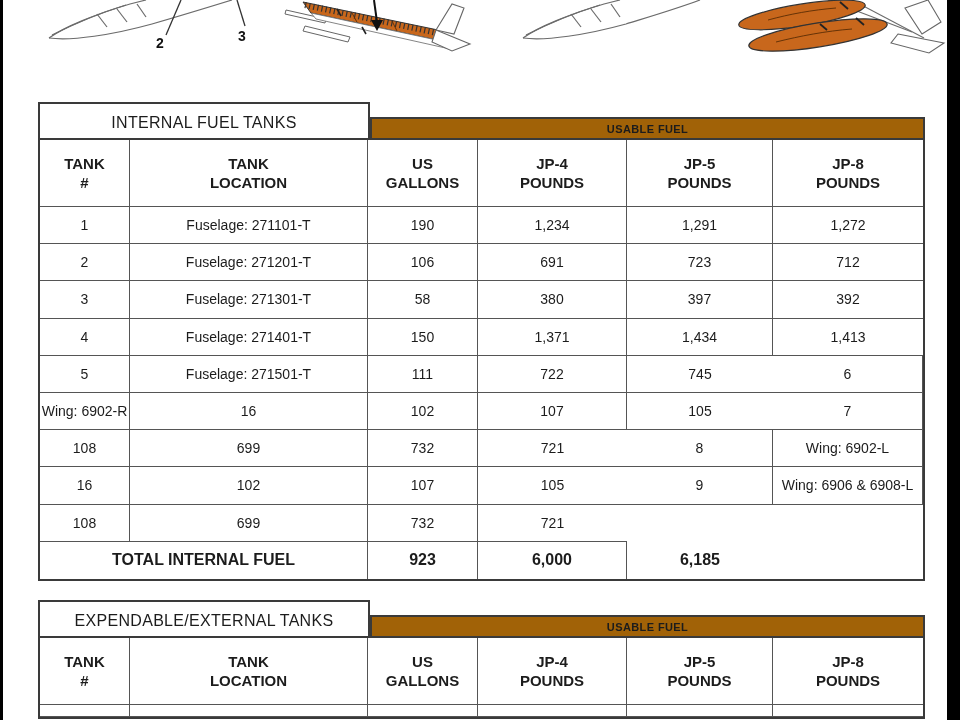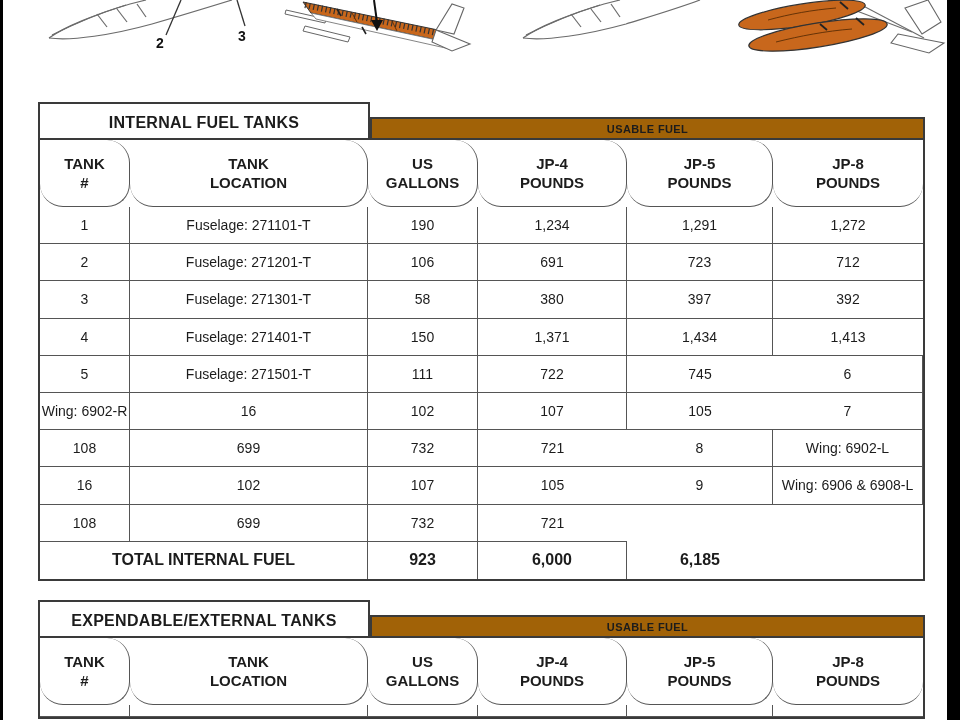--- a/index.html
+++ b/index.html
@@ -15,42 +15,42 @@
   .callout-num{font:bold 14px "Liberation Sans",sans-serif;fill:#111;}
 
   .fuel-table{position:absolute;left:38px;width:887px;}
   .t-internal{top:102px;}
   .t-external{top:600px;}
 
   .title-box{
     position:absolute;left:0;top:0;width:332px;height:40px;box-sizing:border-box;
     border:2px solid #3a3a3a;border-bottom:none;background:#fff;
     display:flex;align-items:center;justify-content:center;
-    font-size:16px;font-weight:bold;letter-spacing:.3px;
+    font-size:16px;font-weight:normal;letter-spacing:.3px;
   }
   .usable-box{
     position:absolute;left:332px;top:15px;width:555px;height:21px;box-sizing:border-box;
     border:2px solid #3a3a3a;border-bottom:none;background:#a16207;
     display:flex;align-items:center;justify-content:center;
     font-size:11px;font-weight:bold;letter-spacing:.4px;
   }
   .grid{
     position:absolute;left:0;top:36px;width:887px;box-sizing:border-box;
     display:grid;grid-template-columns:90px 238px 110px 149px 146px 150px;
     border:2px solid #3a3a3a;background:#fff;
   }
   .t-internal .grid{grid-template-rows:67px repeat(9,37.2px) 37px;}
   .t-external .grid{grid-template-rows:67px 12px;}
   .cell{
     border-right:1.5px solid #555;border-bottom:1.5px solid #555;box-sizing:border-box;
     display:flex;flex-direction:column;align-items:center;justify-content:center;
     text-align:center;overflow:hidden;
   }
   .c6{border-right:none;}
-  .hdr{font-weight:bold;font-size:15px;line-height:1.3;border-radius:23px;}
+  .hdr{font-weight:bold;font-size:15px;line-height:1.3;}
   .data{font-size:14px;}
   .total{font-weight:bold;font-size:16px;}
   .no-bb{border-bottom:none;}
   .span2{grid-column:1/3;}
 </style>
 </head>
 <body>
 
 <div class="page">
   <div class="edge edge-left"></div>

